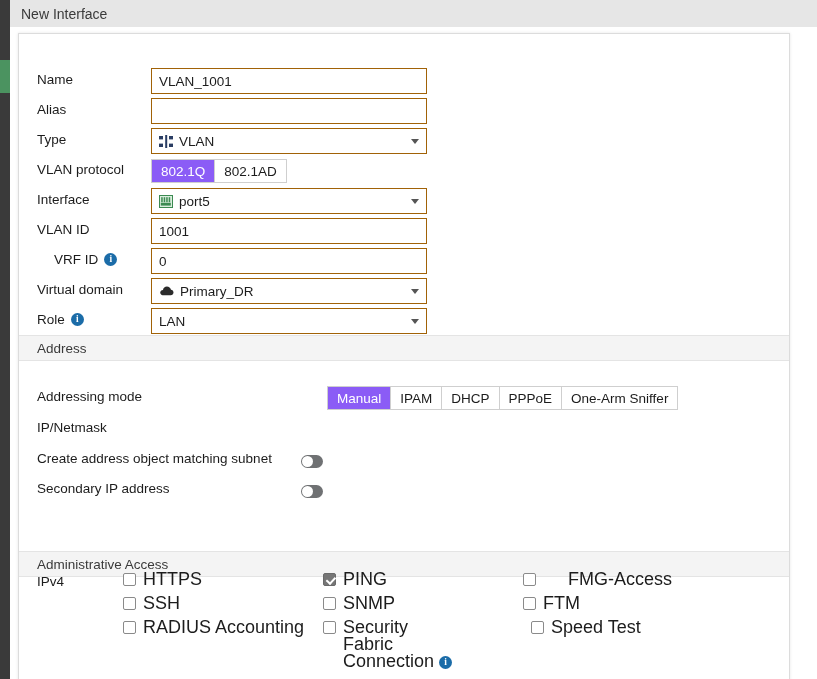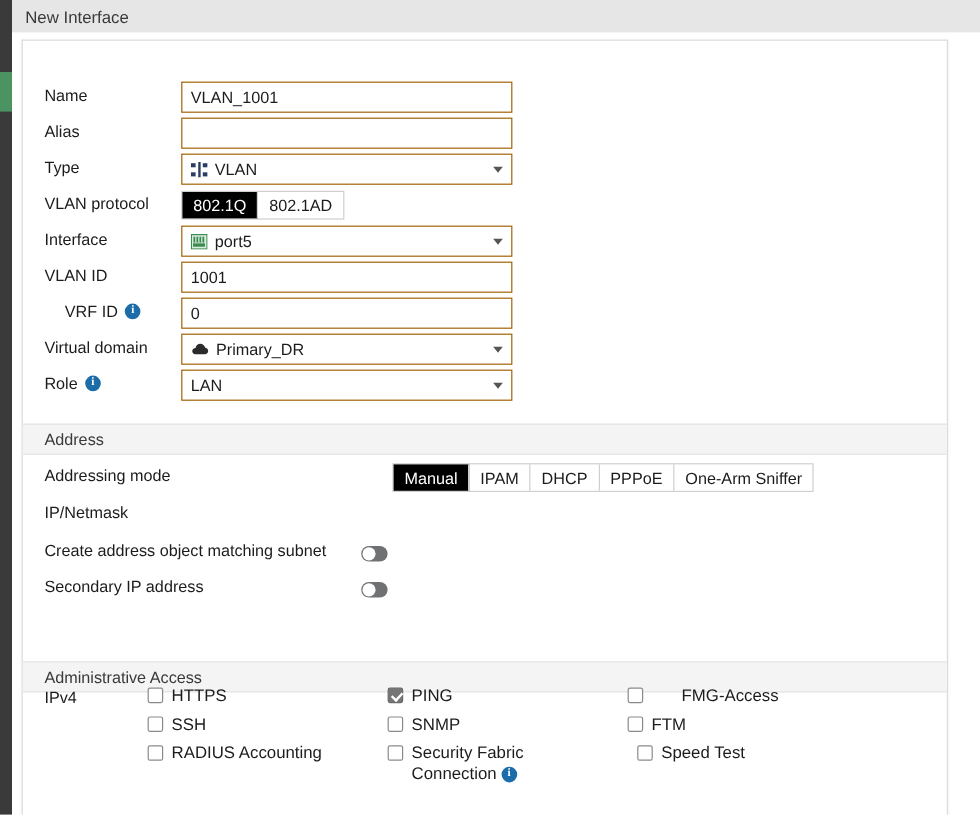--- a/index.html
+++ b/index.html
@@ -49,37 +49,37 @@
   }
 
   
   .seg { position: absolute; display: flex; height: 24px; border: 1px solid #cfcfcf; background: #fff; }
   .seg > div {
     display: flex; align-items: center; padding: 0 9px;
     border-right: 1px solid #cfcfcf; font-size: 13.5px; color: #1c1c1c;
     white-space: nowrap;
   }
   .seg > div:last-child { border-right: none; }
-  .seg > div.on { background: #000000; color: #fff; }
+  .seg > div.on { background: #8b5cf6; color: #fff; }
 
   
   .sect {
     position: absolute; left: 0; width: 100%; height: 26px;
     background: #f4f4f4; border-top: 1px solid #e4e4e4; border-bottom: 1px solid #e4e4e4;
     display: flex; align-items: center;
   }
   .sect span { padding-left: 18px; font-size: 13.5px; color: #3a3a3a; }
 
   
   .tgl { position: absolute; width: 22px; height: 13px; border-radius: 7px; background: #6f7173; }
   .tgl i { position: absolute; left: 1px; top: 1px; width: 11px; height: 11px; border-radius: 50%;
            background: #fff; display: block; }
 
   
-  .cb { position: absolute; display: flex; align-items: flex-start; gap: 7px; font-size: 14px; }
+  .cb { position: absolute; display: flex; align-items: flex-start; gap: 7px; font-size: 18px; }
   .box { width: 13px; height: 13px; border: 1px solid #8a8a8a; background: #fff; border-radius: 2px;
          flex: 0 0 13px; margin-top: 2px; position: relative; }
   .box.ck { background: #767676; border-color: #6a6a6a; }
   .box.ck::after {
     content: ""; position: absolute; left: 4px; top: 1px; width: 3.5px; height: 7px;
     border: solid #fff; border-width: 0 2px 2px 0; transform: rotate(43deg);
   }
   .cb .cl { line-height: 17px; color: #1c1c1c; }
 
   
@@ -182,21 +182,21 @@
 
     <div class="lbl" style="top:278px;">
       <span>Role</span>
       <span class="info"></span>
     </div>
     <div class="field sel" style="top:274px;">
       <span>LAN</span>
       <i class="caret"></i>
     </div>
 
-    <div class="sect" style="top:319px;align-items:center;">
+    <div class="sect" style="top:301px;align-items:center;">
       <span>Address</span>
     </div>
 
     <div class="lbl" style="top:355px;">Addressing mode</div>
     <div class="seg" style="left:308px; top:352px;">
       <div class="on">Manual</div>
       <div>IPAM</div>
       <div>DHCP</div>
       <div>PPPoE</div>
       <div>One-Arm Sniffer</div>

